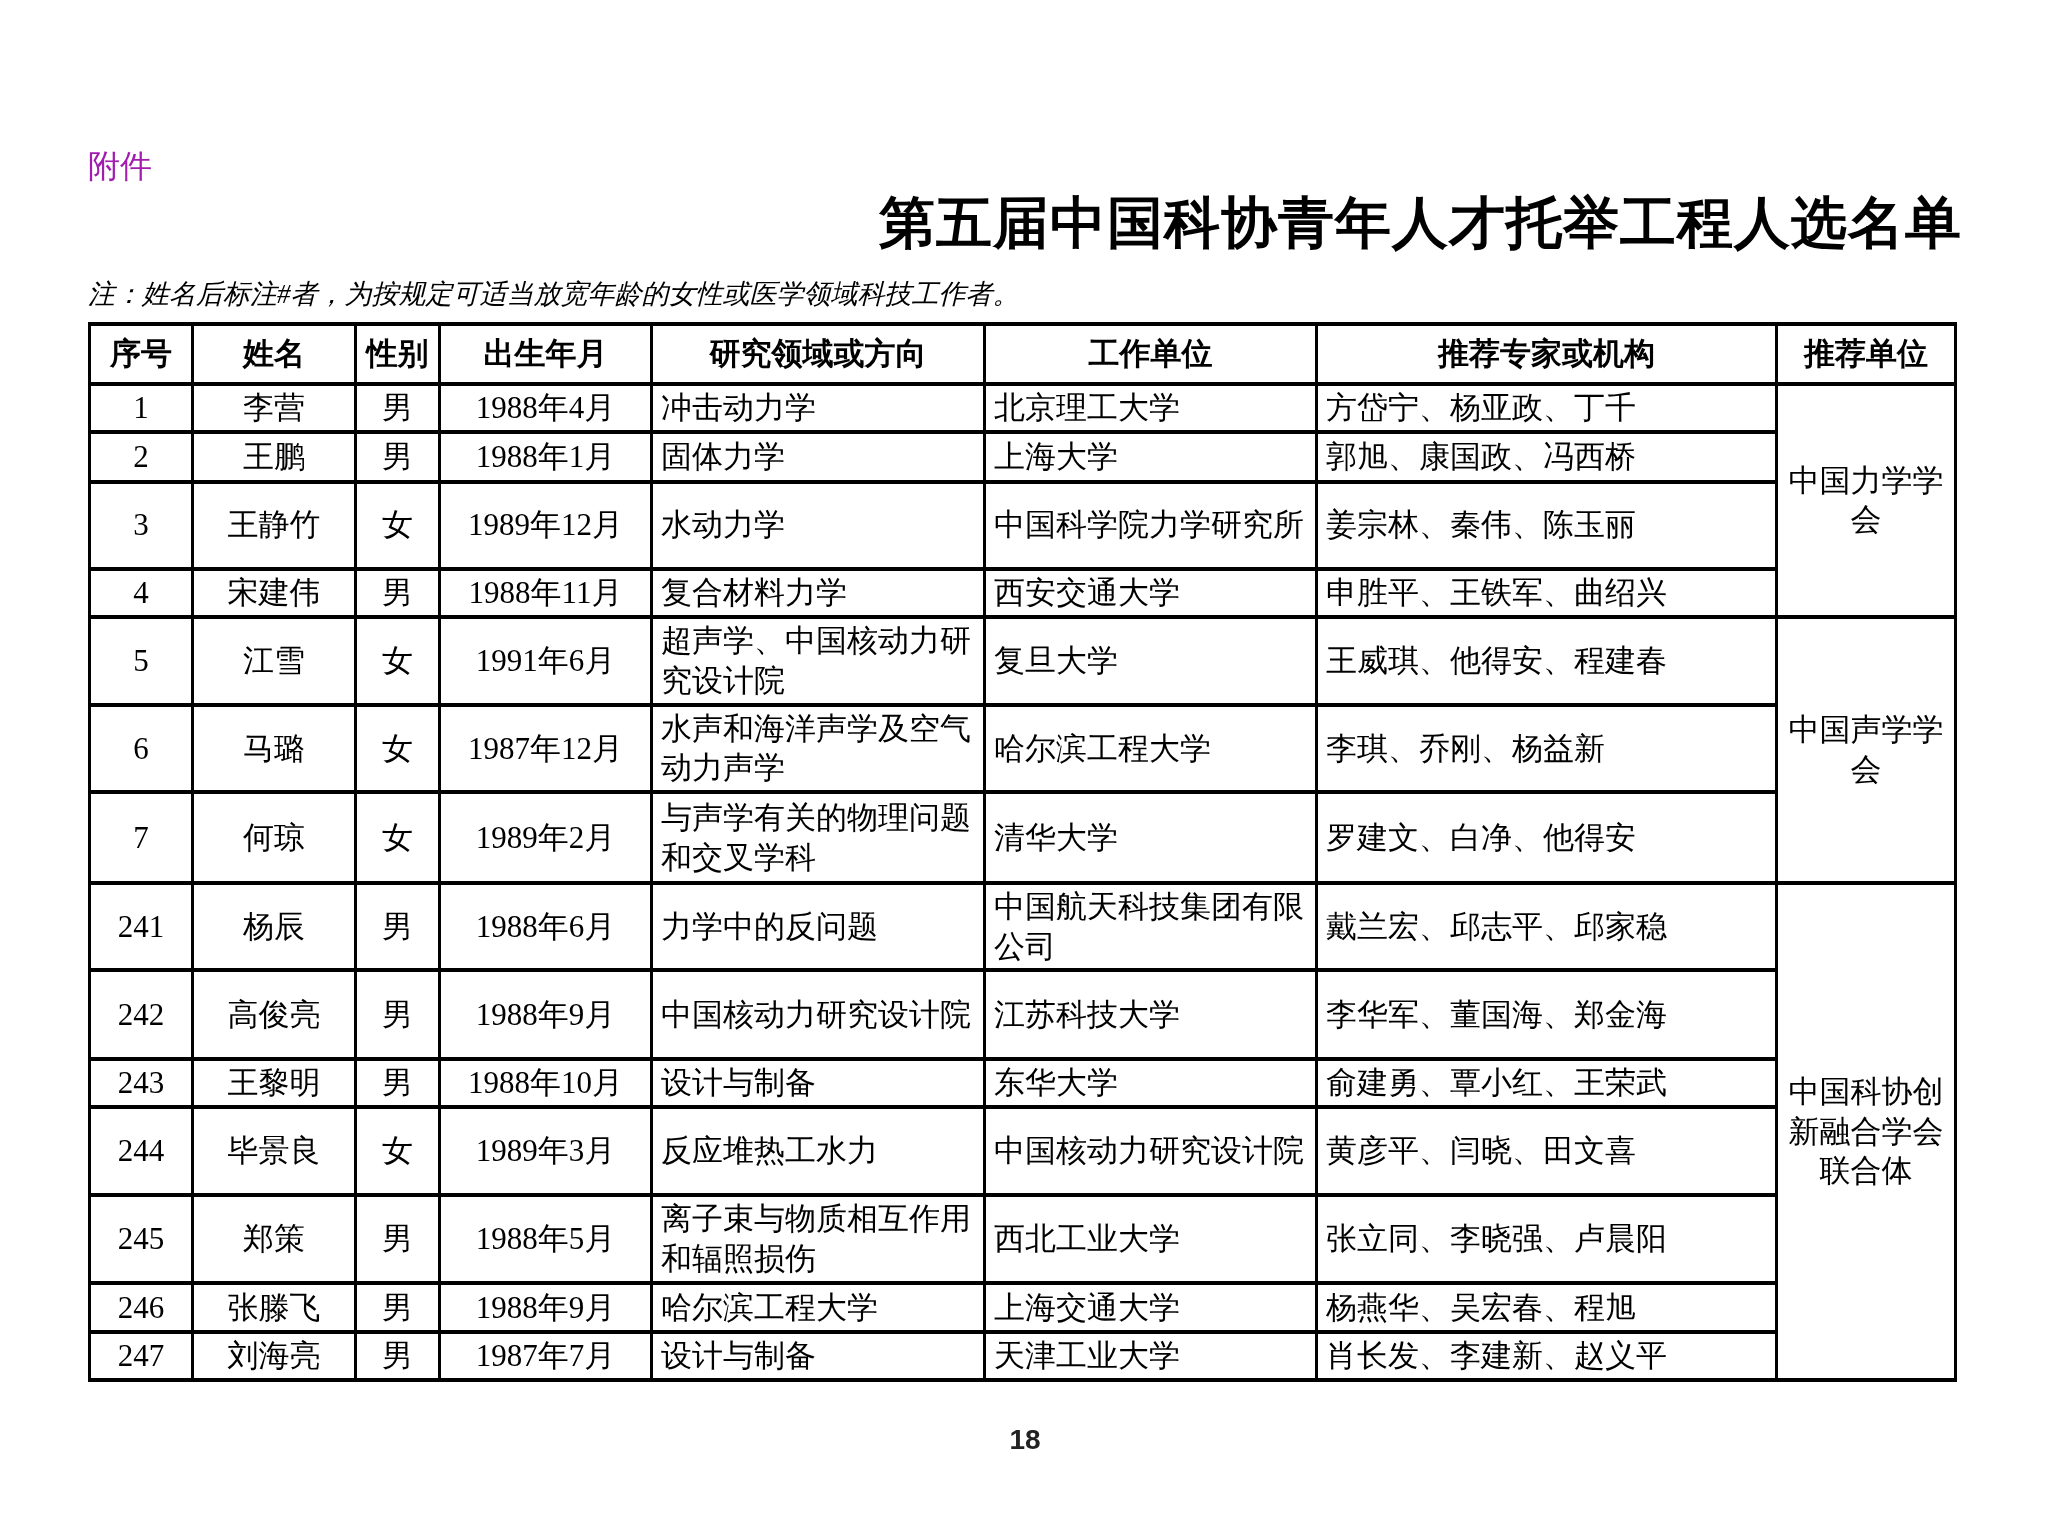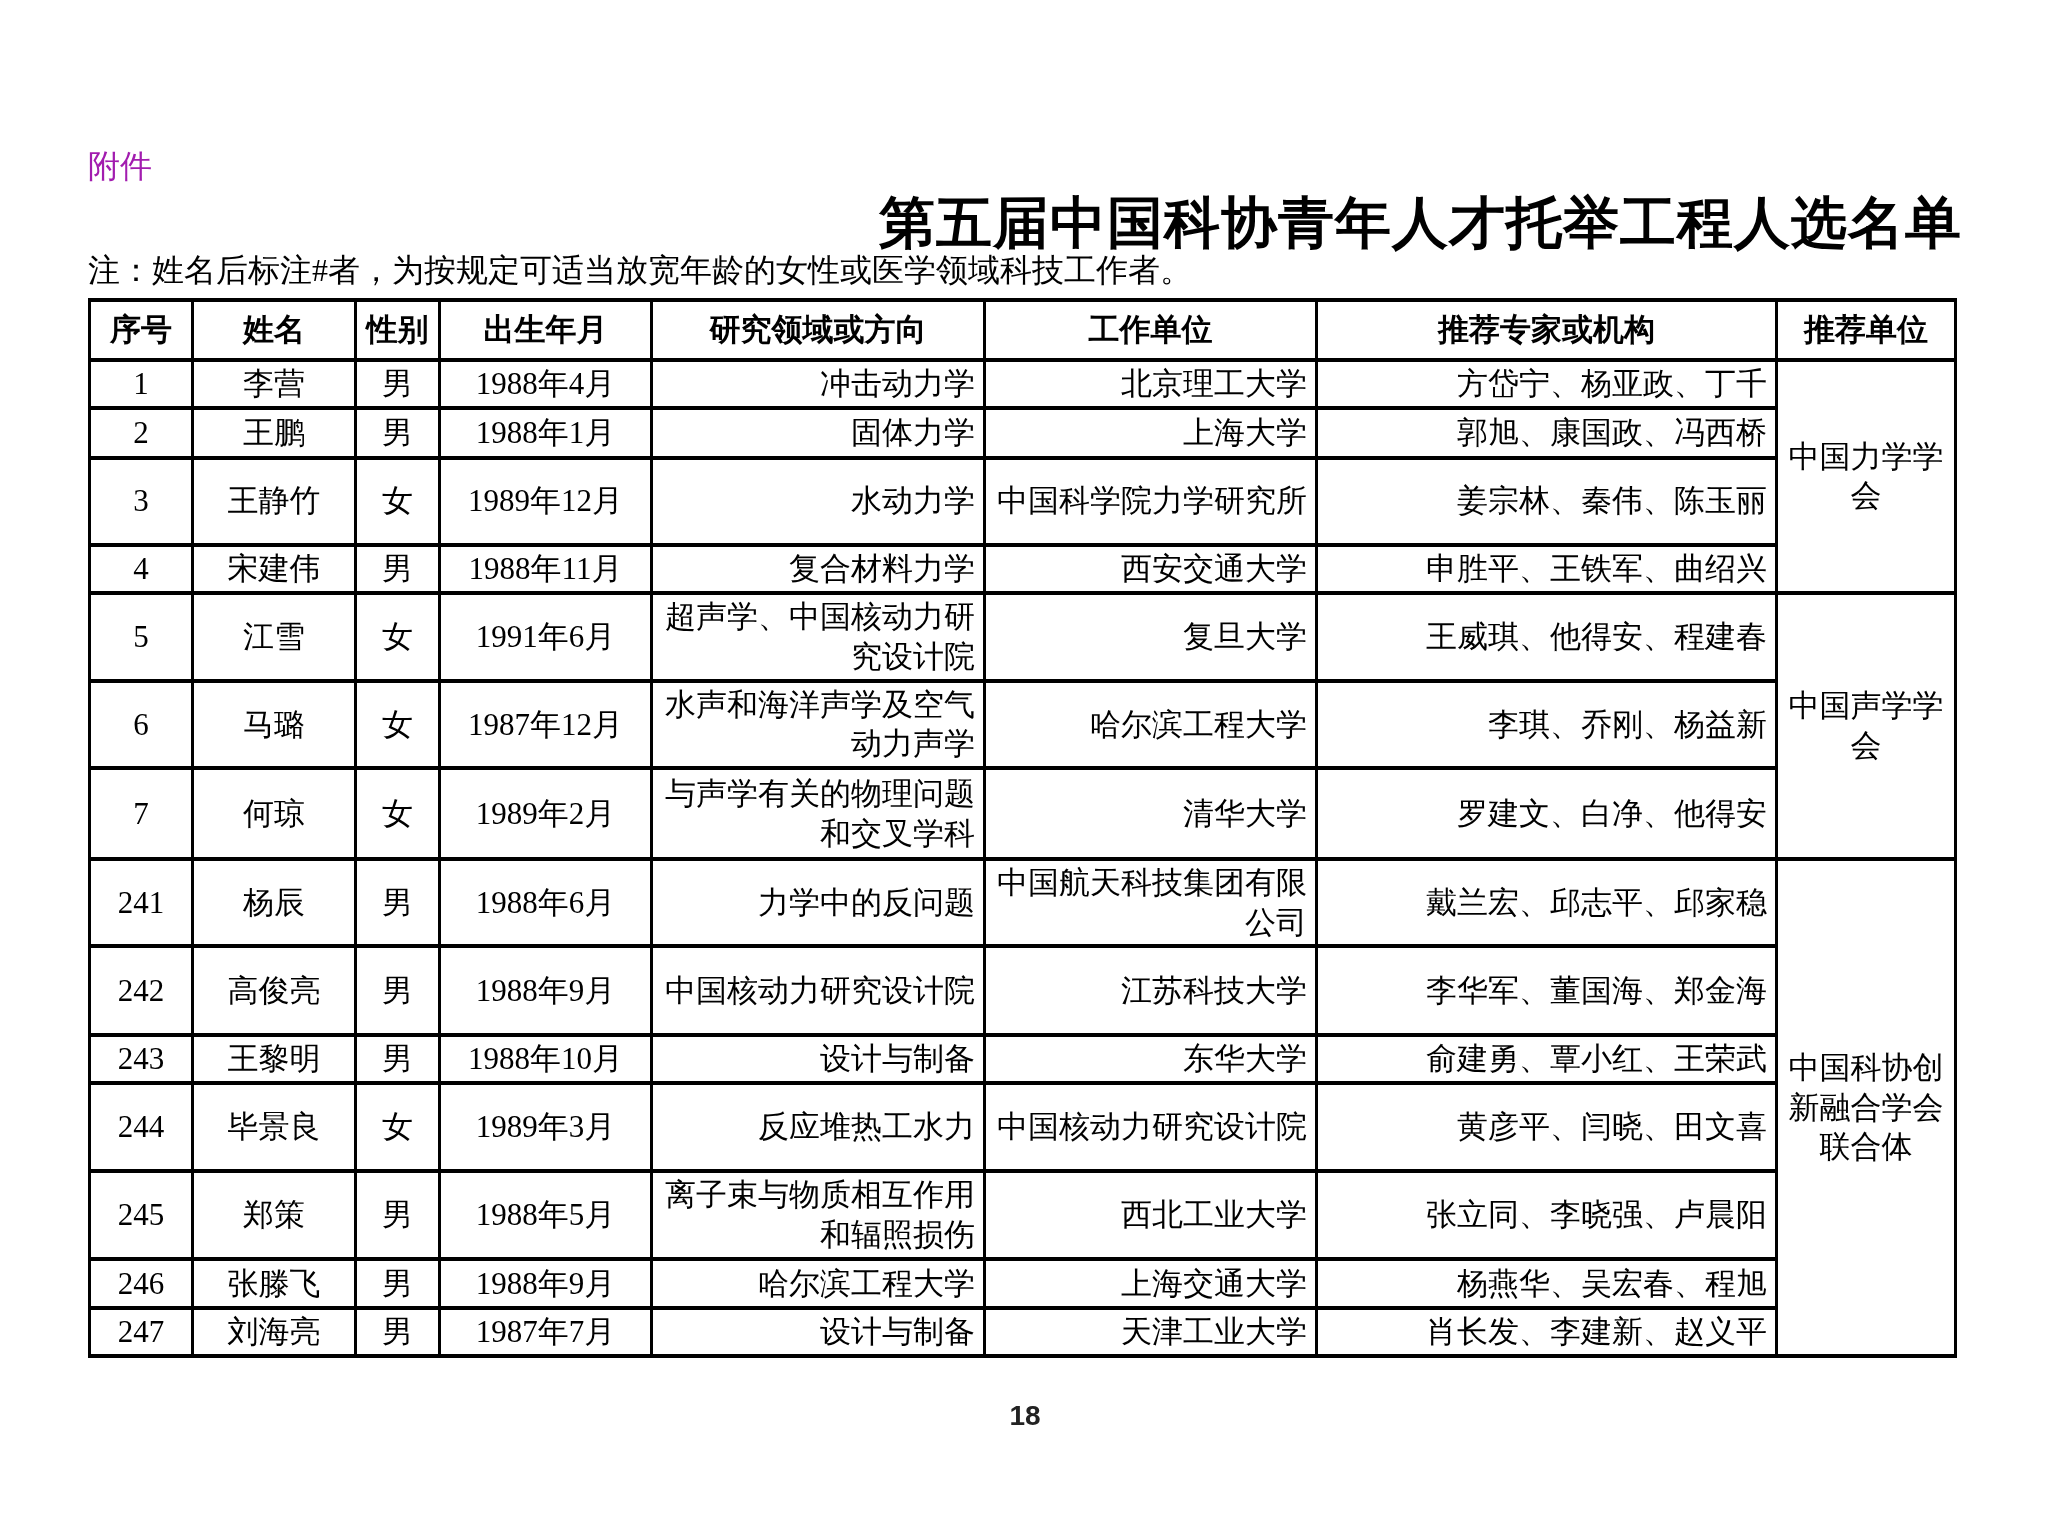--- a/index.html
+++ b/index.html
@@ -18,21 +18,22 @@
     font-size:32px; line-height:36px; color:#a21caf;
   }
   .title {
     margin:8px 0 0 0;
     text-align:right;
     font-size:56px; line-height:62px;
     font-weight:bold; letter-spacing:1px;
     font-family:"Liberation Serif","DejaVu Serif",serif;
   }
   .note {
-    font-size:32px; line-height:32px;
+    margin-top:24px;
+    font-size:27px; line-height:32px;font-style:italic;
   }
   table.roster {
     margin-top:12px;
     border-collapse:collapse;
     table-layout:fixed;
     width:1866px;
   }
   table.roster th, table.roster td {
     border:4px solid #000;
     border-left-width:3px;
@@ -44,21 +45,21 @@
     word-break:break-all;
     overflow:hidden;
   }
   table.roster th {
     font-weight:bold;
     text-align:center;
     height:52px;
     padding:2px 2px;
   }
   td.c { text-align:center; padding:2px 2px; }
-  td.l { text-align:right; padding:2px 10px;font-family:Liberation Serif, serif; }
+  td.l { text-align:left; padding:2px 10px;font-family:Liberation Serif, serif; }
   td.unit-cell { text-align:center; padding:2px 12px; }
   .footer {
     margin-top:42px;
     text-align:center;
     font-family:Liberation Sans, sans-serif;
     font-weight:bold;
     font-size:28px;
     color:#222;
   }
 </style>

